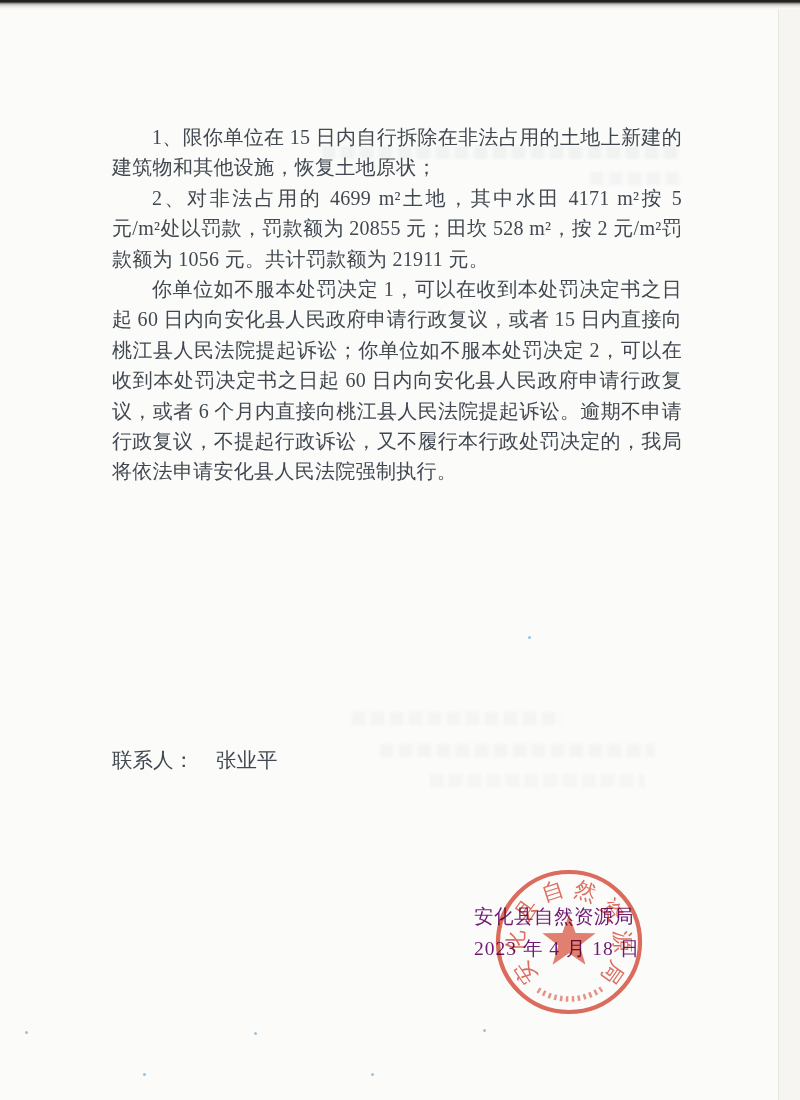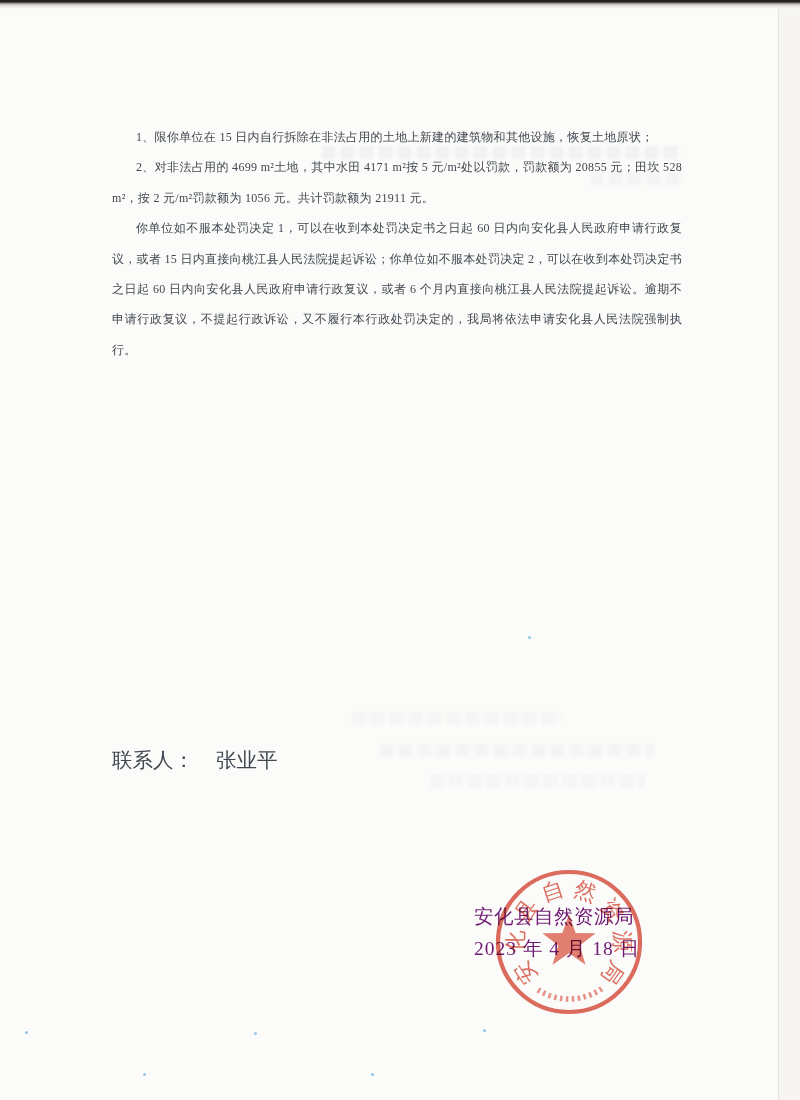--- a/index.html
+++ b/index.html
@@ -9,21 +9,21 @@
     font-family:"Liberation Serif","DejaVu Serif",serif;
   }
   .scan-top{
     position:absolute;top:0;left:0;width:800px;height:9px;
     background:linear-gradient(to bottom,#24221f 0px,#24221f 2px,#7d7b77 3px,#b9b7b2 4px,#e8e6e2 6px,#fbfbf9 9px);
   }
   .edge-strip{position:absolute;top:9px;right:0;width:21px;height:1091px;background:#f6f5f1;}
   .edge-line{position:absolute;top:9px;right:21px;width:1px;height:1091px;background:#e6e5e0;}
   .doc-body{
     position:absolute;left:112px;top:122px;width:570px;
-    font-size:12px;line-height:30.4px;letter-spacing:0.3px;
+    font-size:20px;line-height:30.4px;letter-spacing:0.3px;
     color:#414851;text-align:justify;text-justify:inter-character;
   }
   .doc-body p{margin:0;text-indent:2em;}
   .contact{position:absolute;left:112px;top:743px;font-size:20.5px;color:#414851;}
   .contact-row{height:34px;line-height:34px;white-space:pre;}
   .contact-row.first .contact-value{margin-left:22px;}
   .signature{position:absolute;left:474px;top:905px;color:#701a75;}
   .sig-org{font-size:19.5px;line-height:24px;letter-spacing:0.5px;}
   .sig-date{font-size:19.5px;line-height:24px;margin-top:8px;letter-spacing:1px;}
   .seal{position:absolute;left:493px;top:868px;mix-blend-mode:multiply;opacity:0.93;}

